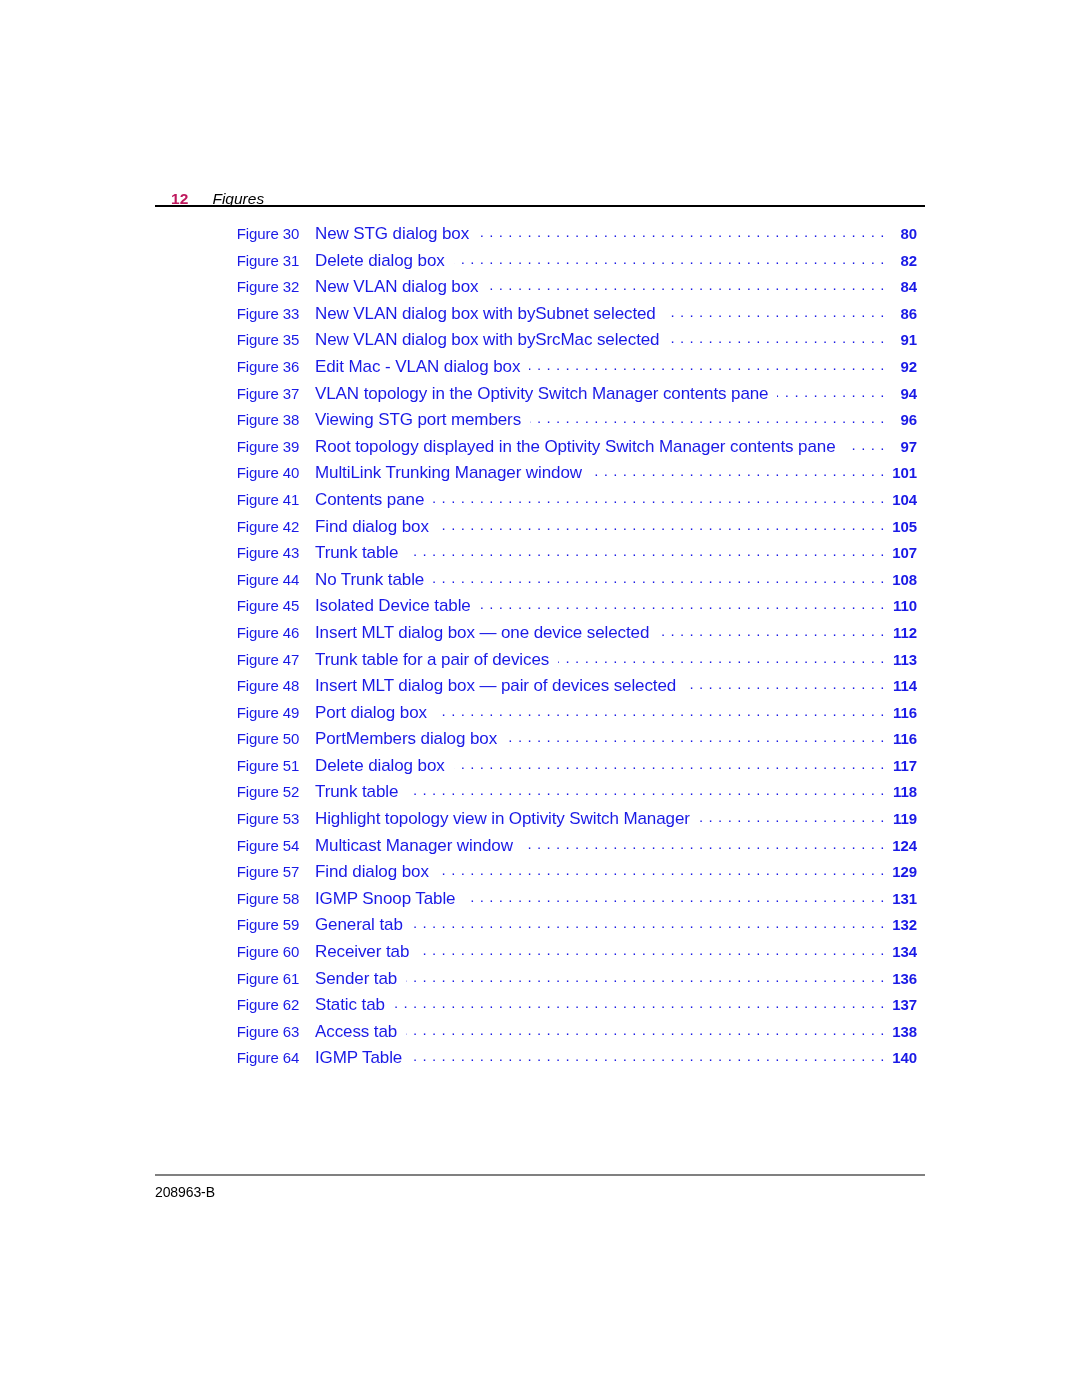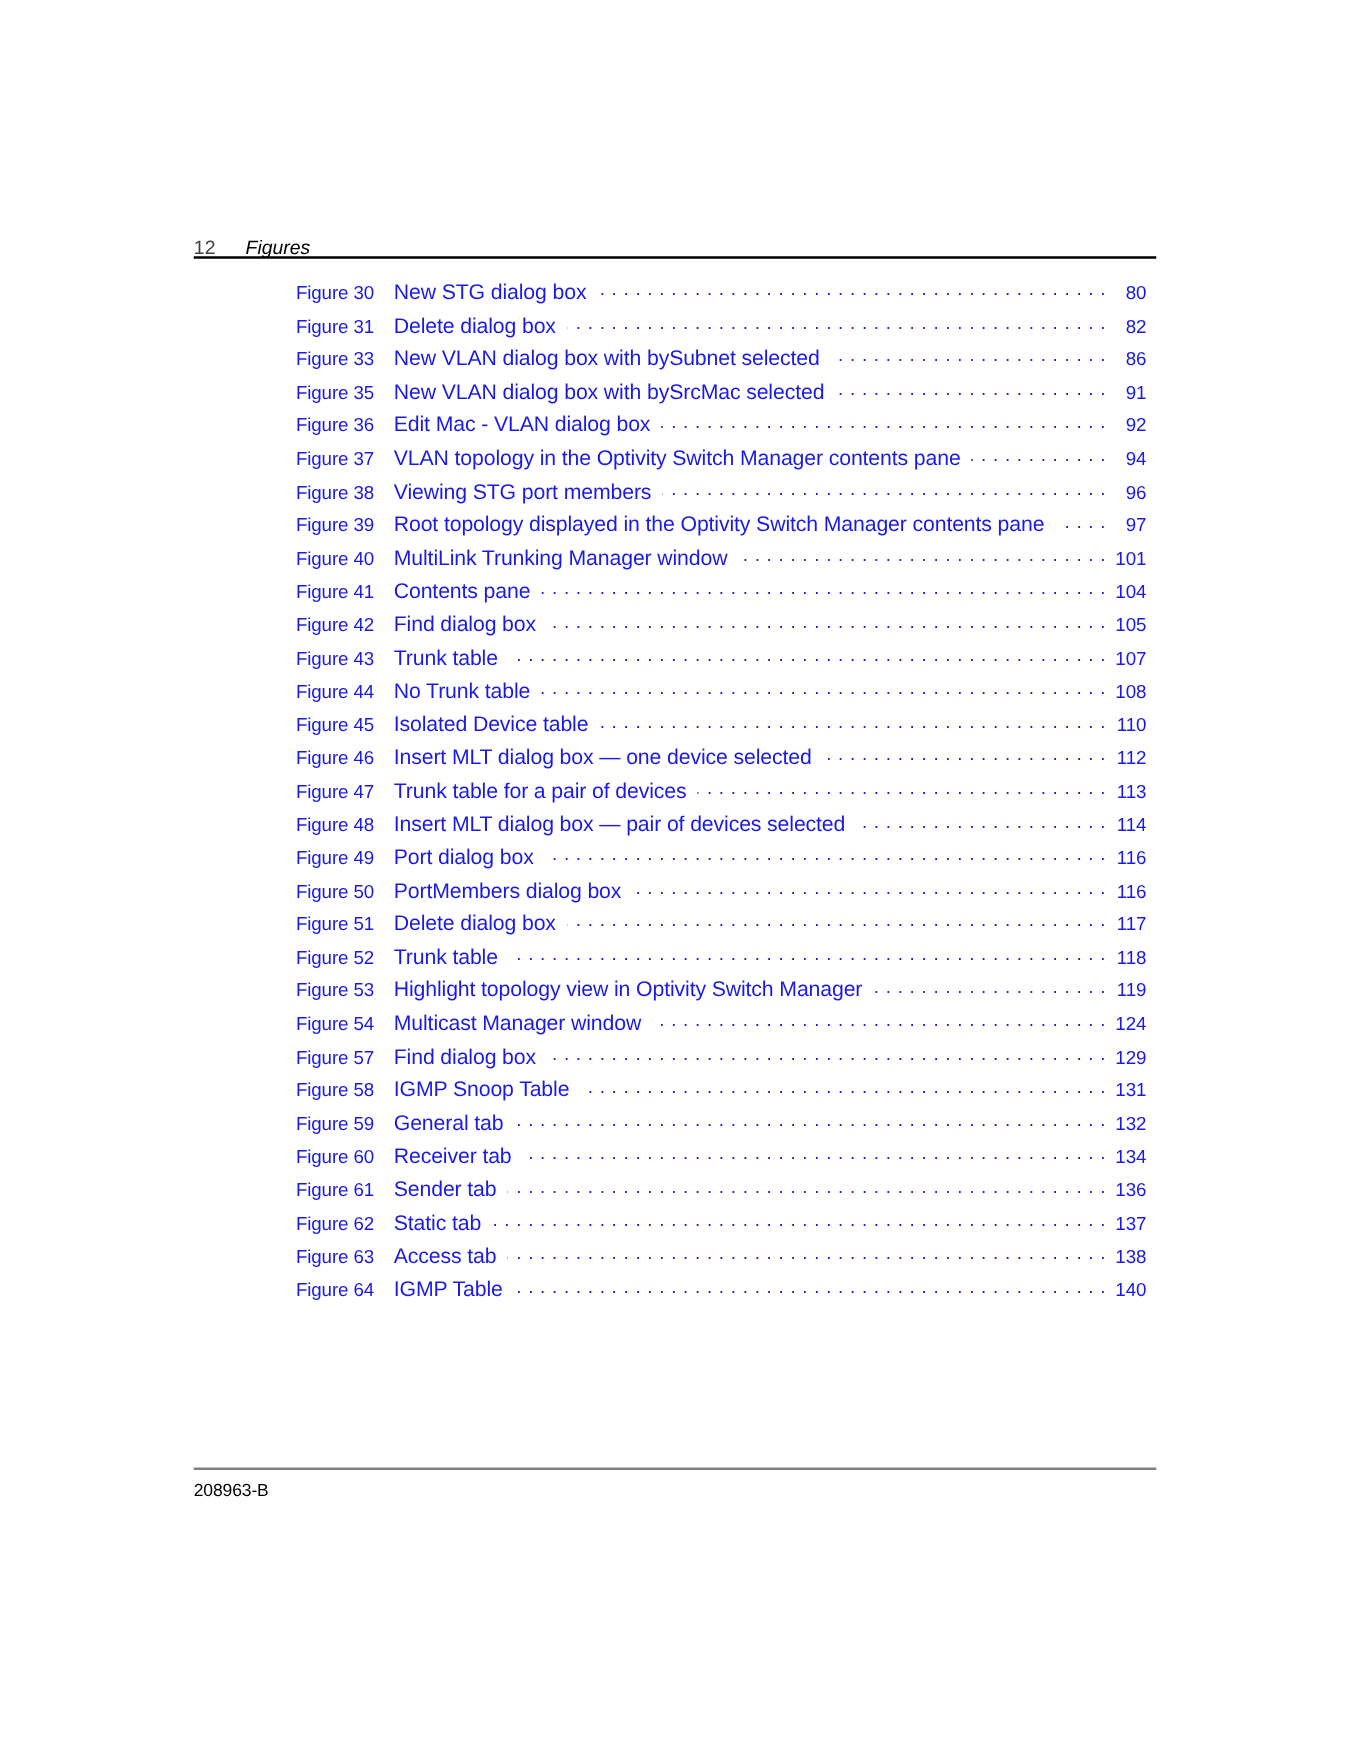--- a/index.html
+++ b/index.html
@@ -32,24 +32,25 @@
     left: 155px;
     top: 172px;
     width: 770px;
     height: 34px;
     display: flex;
     align-items: flex-end;
     gap: 12px;
   }
   .header-number {
     font-size: 15.5px;
-    font-weight: normal;
-    color: #404040;
+    font-weight: bold;
+    color: #be185d;
     letter-spacing: 0.1px;
     line-height: 1;
+    margin-left: 16px;
   }
   .header-title {
     font-size: 15.5px;
     font-weight: normal;
     color: #000000;
     line-height: 1;
     padding-left: 12px;
     font-style: italic;
   }
   .header-rule {
@@ -109,20 +110,21 @@
     letter-spacing: 0.6px;
     white-space: nowrap;
   }
   .fig-page {
     flex: 0 0 auto;
     color: #1a1ae6;
     font-size: 15px;
     text-align: right;
     min-width: 30px;
     letter-spacing: -0.1px;
+    font-weight: bold;
   }
 
   
   .footer-rule {
     position: absolute;
     left: 155px;
     top: 1174px;
     width: 770px;
     height: 1.6px;
     background: #808080;
@@ -154,20 +156,26 @@
         <span class="fig-leader"></span>
         <span class="fig-page">80</span>
       </div>
       <div class="figure-row">
         <span class="fig-label">Figure 31</span>
         <span class="fig-title">Delete dialog box</span>
         <span class="fig-leader"></span>
         <span class="fig-page">82</span>
       </div>
       <div class="figure-row">
+        <span class="fig-label">Figure 32</span>
+        <span class="fig-title">New VLAN dialog box</span>
+        <span class="fig-leader"></span>
+        <span class="fig-page">84</span>
+      </div>
+      <div class="figure-row">
         <span class="fig-label">Figure 33</span>
         <span class="fig-title">New VLAN dialog box with bySubnet selected</span>
         <span class="fig-leader"></span>
         <span class="fig-page">86</span>
       </div>
       <div class="figure-row">
         <span class="fig-label">Figure 35</span>
         <span class="fig-title">New VLAN dialog box with bySrcMac selected</span>
         <span class="fig-leader"></span>
         <span class="fig-page">91</span>

